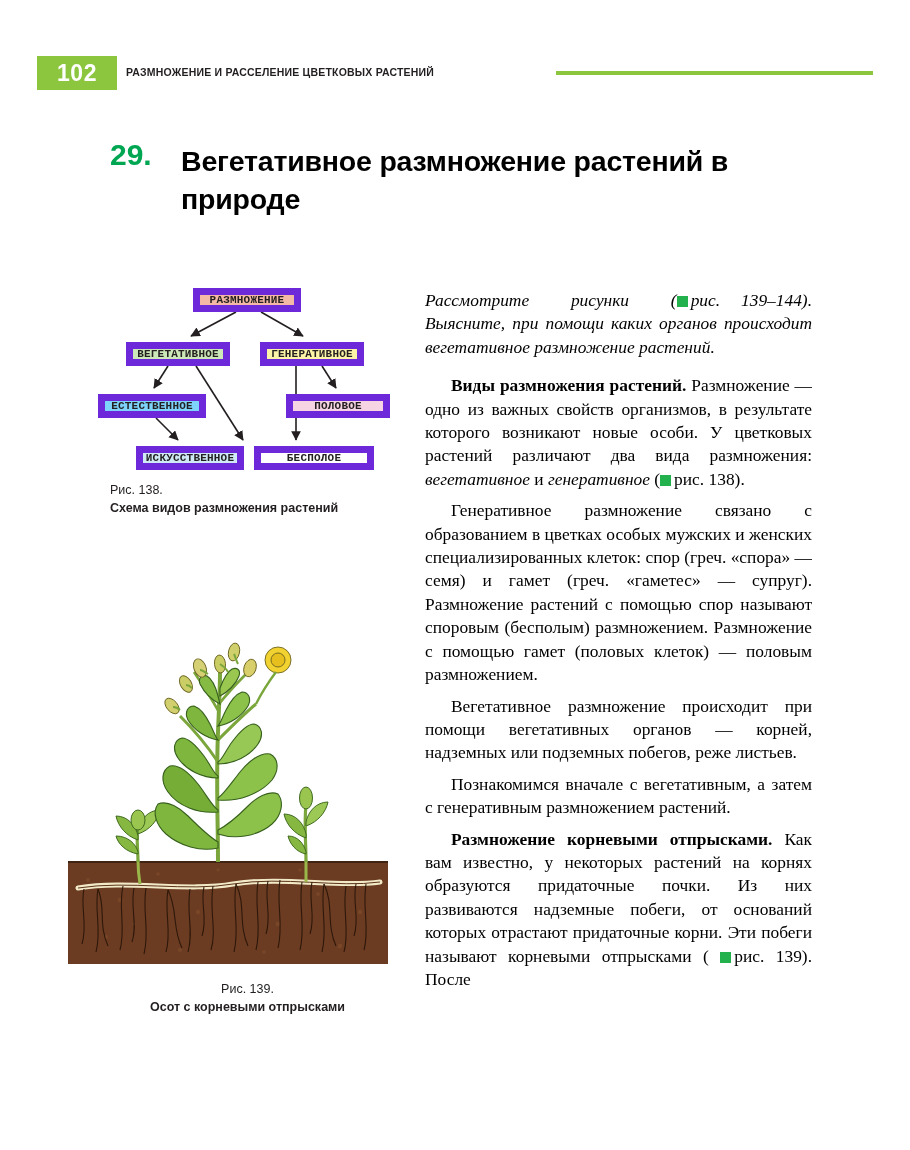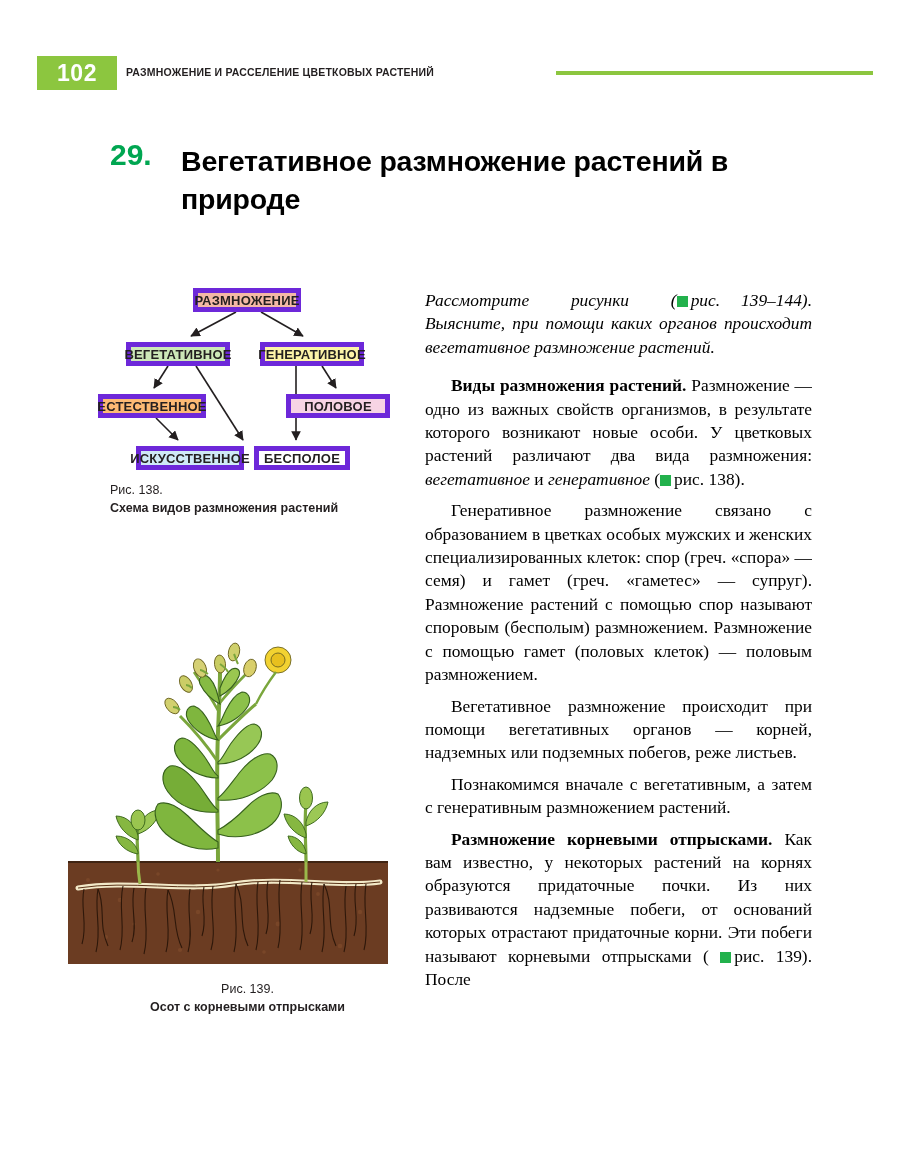--- a/index.html
+++ b/index.html
@@ -97,39 +97,39 @@
 
   
   .scheme {
     position: relative;
     width: 295px;
     height: 190px;
   }
   .node {
     position: absolute;
     box-sizing: border-box;
-    border: 5px solid #6d28d9;
-    font-family: Liberation Sans, sans-serif;
+    border: 7px solid #6d28d9;
+    font-family: Liberation Mono, monospace;
     font-weight: bold;
-    font-size: 13px;
+    font-size: 11px;
     color: #231f20;
     display: flex;
     align-items: center;
     justify-content: center;
     text-align: center;
     letter-spacing: 0.2px;
     white-space: nowrap;
   }
   .n-razmn   { left: 97px;  top: 8px;   width: 108px; height: 24px; background: #f4b9a6; }
   .n-veget   { left: 30px;  top: 62px;  width: 104px; height: 24px; background: #cde8b8; }
   .n-gener   { left: 164px; top: 62px;  width: 104px; height: 24px; background: #fdf4a8; }
-  .n-estest  { left: 2px;   top: 114px; width: 108px; height: 24px; background: #fdba74; }
+  .n-estest  { left: 2px;   top: 114px; width: 108px; height: 24px; background: #7dd3fc; }
   .n-polov   { left: 190px; top: 114px; width: 104px; height: 24px; background: #f7d4e4; }
   .n-iskus   { left: 40px;  top: 166px; width: 108px; height: 24px; background: #cfe9f6; }
-  .n-bespol  { left: 158px; top: 166px; width: 96px; height: 24px; background: #ffffff; }
+  .n-bespol  { left: 158px; top: 166px; width: 120px; height: 24px; background: #ffffff; }
 
   .scheme svg {
     position: absolute;
     left: 0; top: 0;
     width: 295px; height: 190px;
     overflow: visible;
   }
 
   
   .fig-caption {

